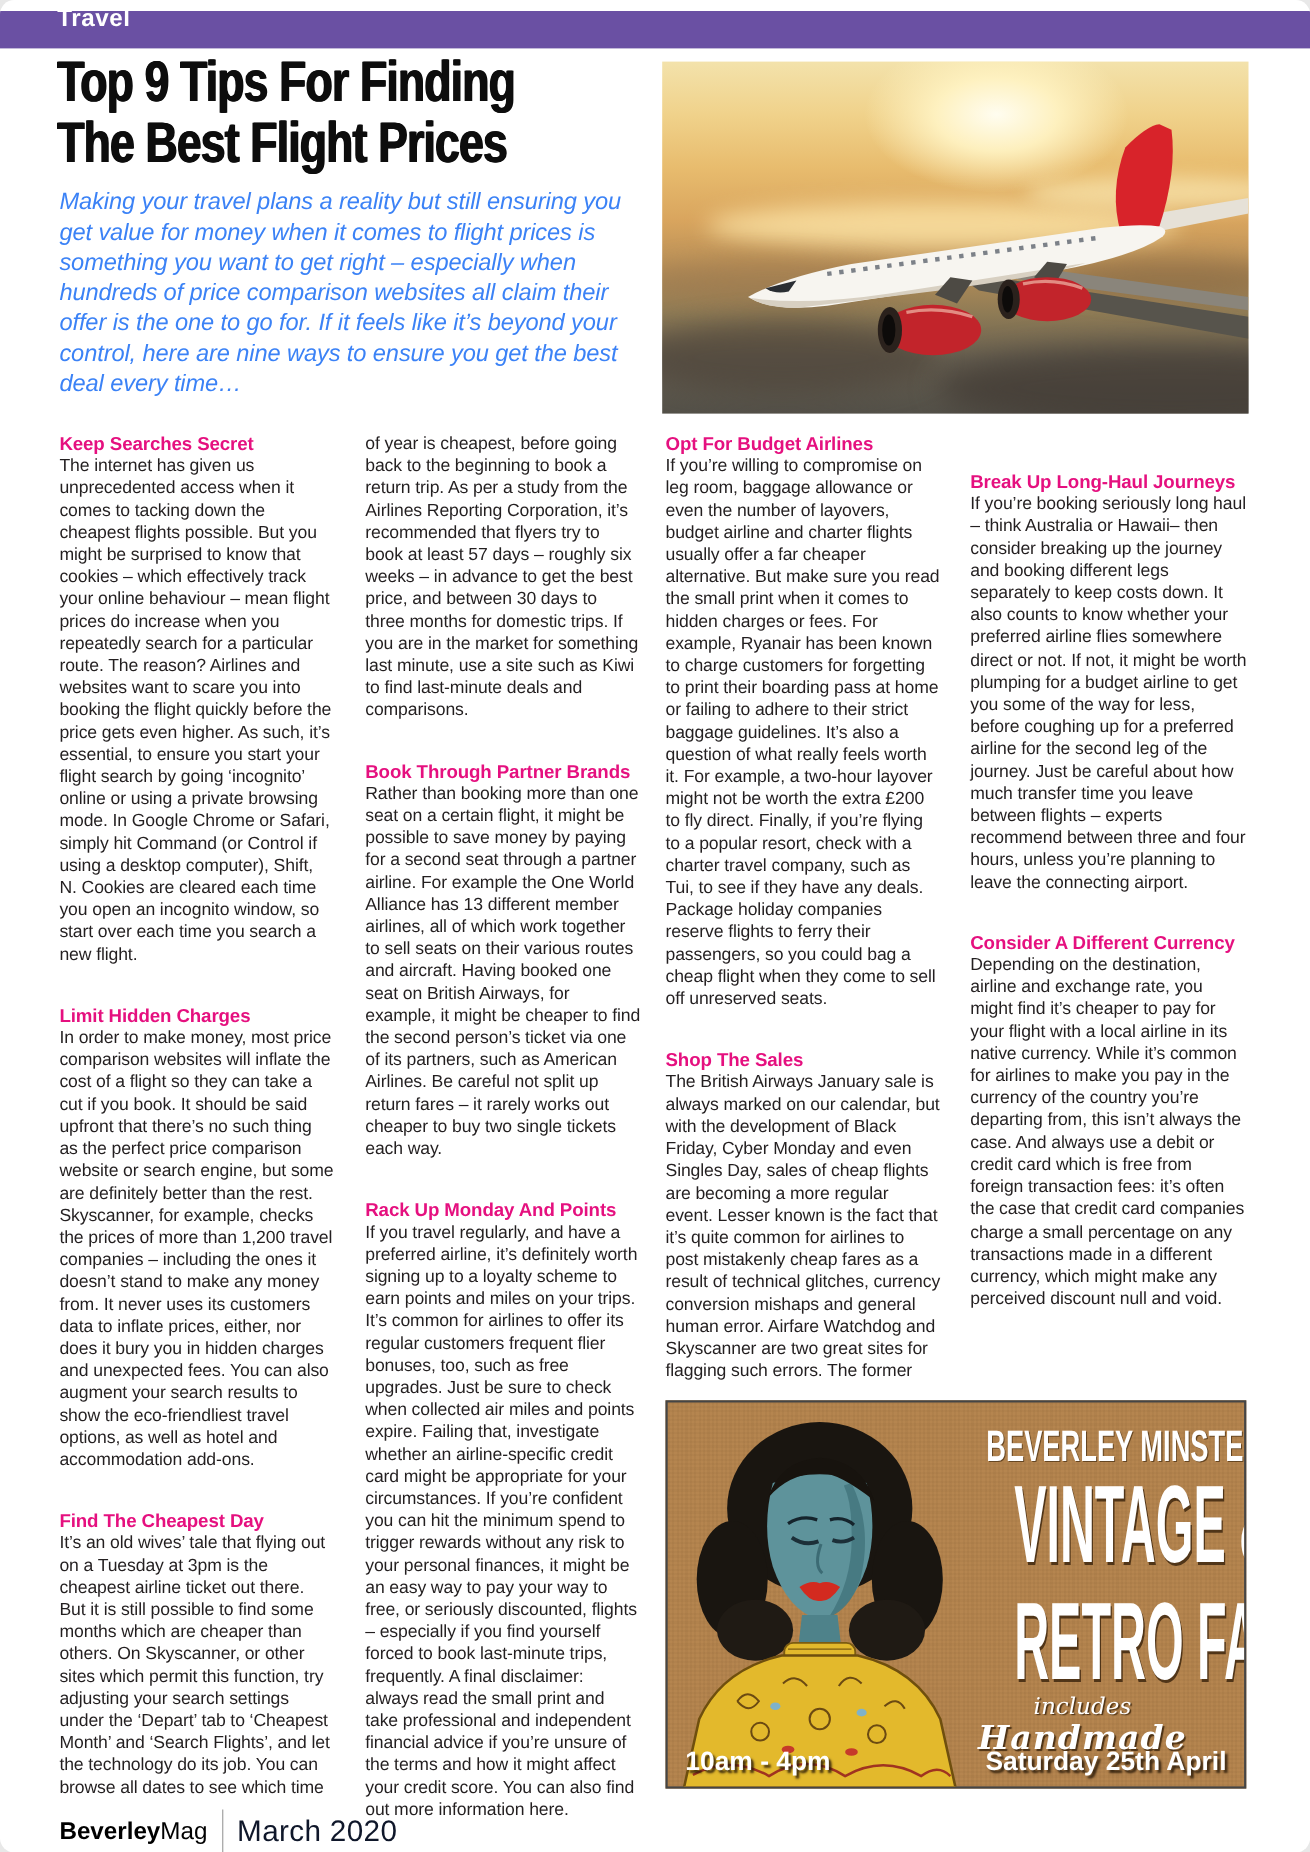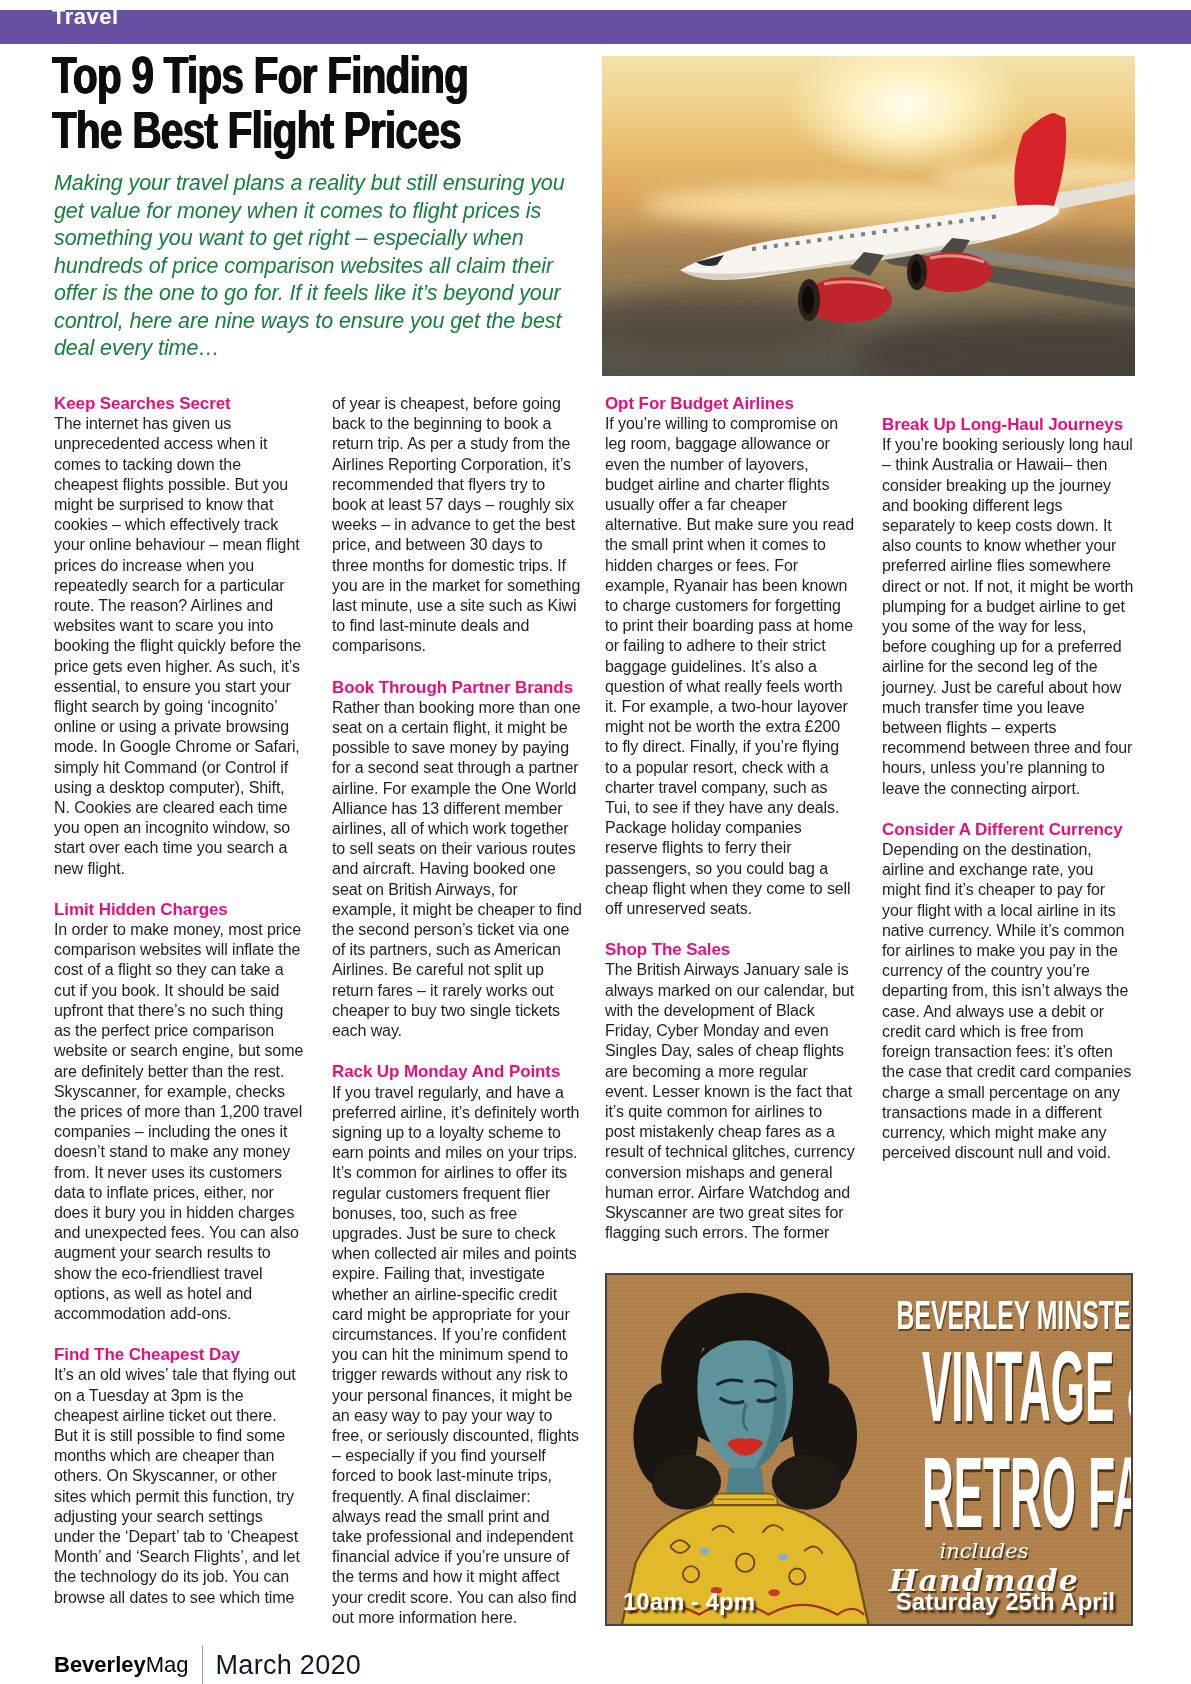--- a/index.html
+++ b/index.html
@@ -1,50 +1,50 @@
 <!DOCTYPE html>
 <html><head>
 <meta charset="utf-8">
 <style>
   html,body{margin:0;padding:0;background:#e8e8e8;}
   .page{position:relative;width:1191px;height:1684px;background:#ffffff;margin:0 auto;
-        font-family:"Liberation Sans",sans-serif;color:#231f20;overflow:hidden;}
+        font-family:"Liberation Sans",sans-serif;color:#231f20;overflow:hidden;border-radius:13px;}
 
   
   .topbar{position:absolute;left:0;top:10px;width:100%;height:34px;background:#6a50a3;}
   .travel-label{position:absolute;left:52px;top:4px;color:#fff;font-weight:700;font-size:22px;letter-spacing:.5px;}
 
   
   .headline{position:absolute;left:52px;top:48px;font-weight:700;font-size:52px;line-height:1.05;
             color:#0d0d0d;transform:scaleX(.78);transform-origin:left top;letter-spacing:-1px;white-space:nowrap;
             text-shadow:.8px 0 #0d0d0d,-.8px 0 #0d0d0d;}
 
   
   .intro{position:absolute;left:54px;top:170px;width:515px;font-style:italic;font-size:21.5px;
-         line-height:1.28;color:#15803d;letter-spacing:-.1px;}
+         line-height:1.28;color:#3b82f6;letter-spacing:-.1px;}
 
   
   .photo{position:absolute;left:602px;top:56px;width:533px;height:320px;overflow:hidden;
     background:
       radial-gradient(ellipse 160px 95px at 57% 15%, #fffdf0 0%, rgba(255,243,195,.92) 35%, rgba(250,220,140,0) 75%),
       linear-gradient(180deg,#f3e2ab 0%,#f0d28b 15%,#e8bc6e 30%,#d9a55e 45%,#b99058 58%,#8d7a55 72%,#665f51 85%,#535048 100%);}
   .cloud{position:absolute;border-radius:50%;}
   .cl1{left:40px;top:128px;width:430px;height:42px;background:rgba(255,234,172,.75);filter:blur(10px);}
   .cl2{left:-30px;top:236px;width:280px;height:66px;background:rgba(74,64,55,.62);filter:blur(12px);}
   .cl3{left:250px;top:258px;width:430px;height:76px;background:rgba(62,55,48,.66);filter:blur(13px);}
   .cl4{left:360px;top:178px;width:210px;height:38px;background:rgba(126,96,62,.5);filter:blur(10px);}
   .cl5{left:330px;top:104px;width:250px;height:30px;background:rgba(255,241,190,.6);filter:blur(8px);}
   .cl6{left:-20px;top:180px;width:240px;height:40px;background:rgba(150,115,75,.45);filter:blur(11px);}
   .plane-svg{position:absolute;left:0;top:0;}
 
   
   .col{position:absolute;top:394px;width:250px;font-size:16px;line-height:20.2px;letter-spacing:-.1px;}
   .col p{margin:0;}
   .col .tip-heading{margin:0;color:#e5107f;font-size:17px;font-weight:700;line-height:20.2px;}
-  .col .gap{margin-top:21px;}
+  .col .gap{margin-top:35px;}
   .c1{left:54px;}  .c2{left:332px;}  .c3{left:605px;}  .c4{left:882px;width:253px;}
 
   
   .ad{position:absolute;left:605px;top:1273px;width:528px;height:353px;box-sizing:border-box;
       background:
         repeating-linear-gradient(90deg,rgba(90,60,25,.06) 0 2px,rgba(255,255,255,0) 2px 4px),
         repeating-linear-gradient(0deg,rgba(90,60,25,.05) 0 2px,rgba(255,255,255,0) 2px 4px),
         #b5854f;
       border:2px solid #454545;overflow:hidden;}
   .ad-art{position:absolute;left:-6px;top:4px;}

